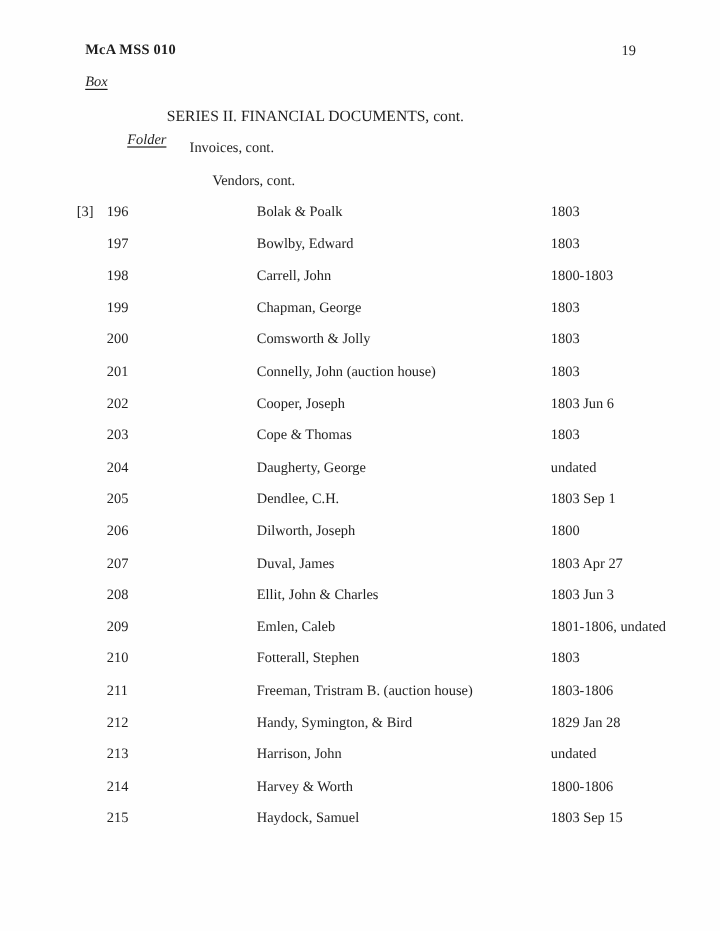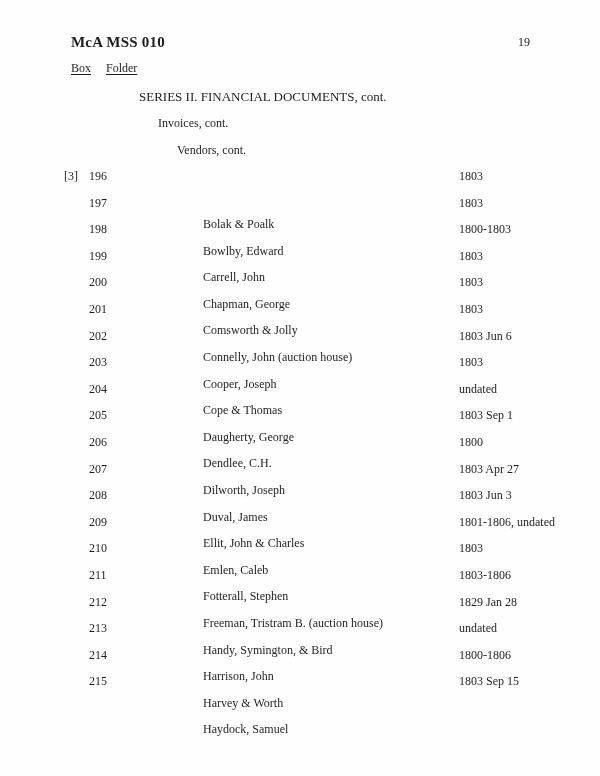--- a/index.html
+++ b/index.html
@@ -17,36 +17,37 @@
   }
   .page {
     position: absolute;
     inset: 0;
     background: #fefefe;
   }
   .abs { position: absolute; white-space: nowrap; }
 
   .collection-id {
     left: 71px; top: 34px;
-    font-size: 15px;
+    font-size: 12px;
     font-weight: bold;
     letter-spacing: 0.2px;
   }
   .page-number {
     left: 518px; top: 35px;
     font-size: 12px;
   }
   .col-head {
     top: 61px;
     font-size: 12px;
     text-decoration: underline;
     text-underline-offset: 2px;
+    font-style: italic;
   }
   .col-head.box    { left: 71px; }
-  .col-head.folder { left: 106px; }
+  .col-head.folder { left: 106px; margin-top: 48px; }
 
   .heading-series {
     left: 139px; top: 89px;
     font-size: 13px;
   }
   .heading-sub1 {
     left: 158px; top: 116px;
     font-size: 12px;
     text-align: right;
   }
@@ -65,21 +66,21 @@
   }
   .entry-row span {
     position: absolute;
     top: 2px;
     font-size: 12px;
     line-height: 14px;
     white-space: nowrap;
   }
   .cell-box    { left: 64px; }
   .cell-folder { left: 89px; }
-  .cell-name   { left: 203px; margin-top: 48px; }
+  .cell-name   { left: 214px; }
   .cell-date   { left: 459px; }
 </style>
 </head>
 <body>
 
 <div class="page">
 
   <div class="abs collection-id">McA MSS 010</div>
 
   <div class="abs page-number">19</div>

